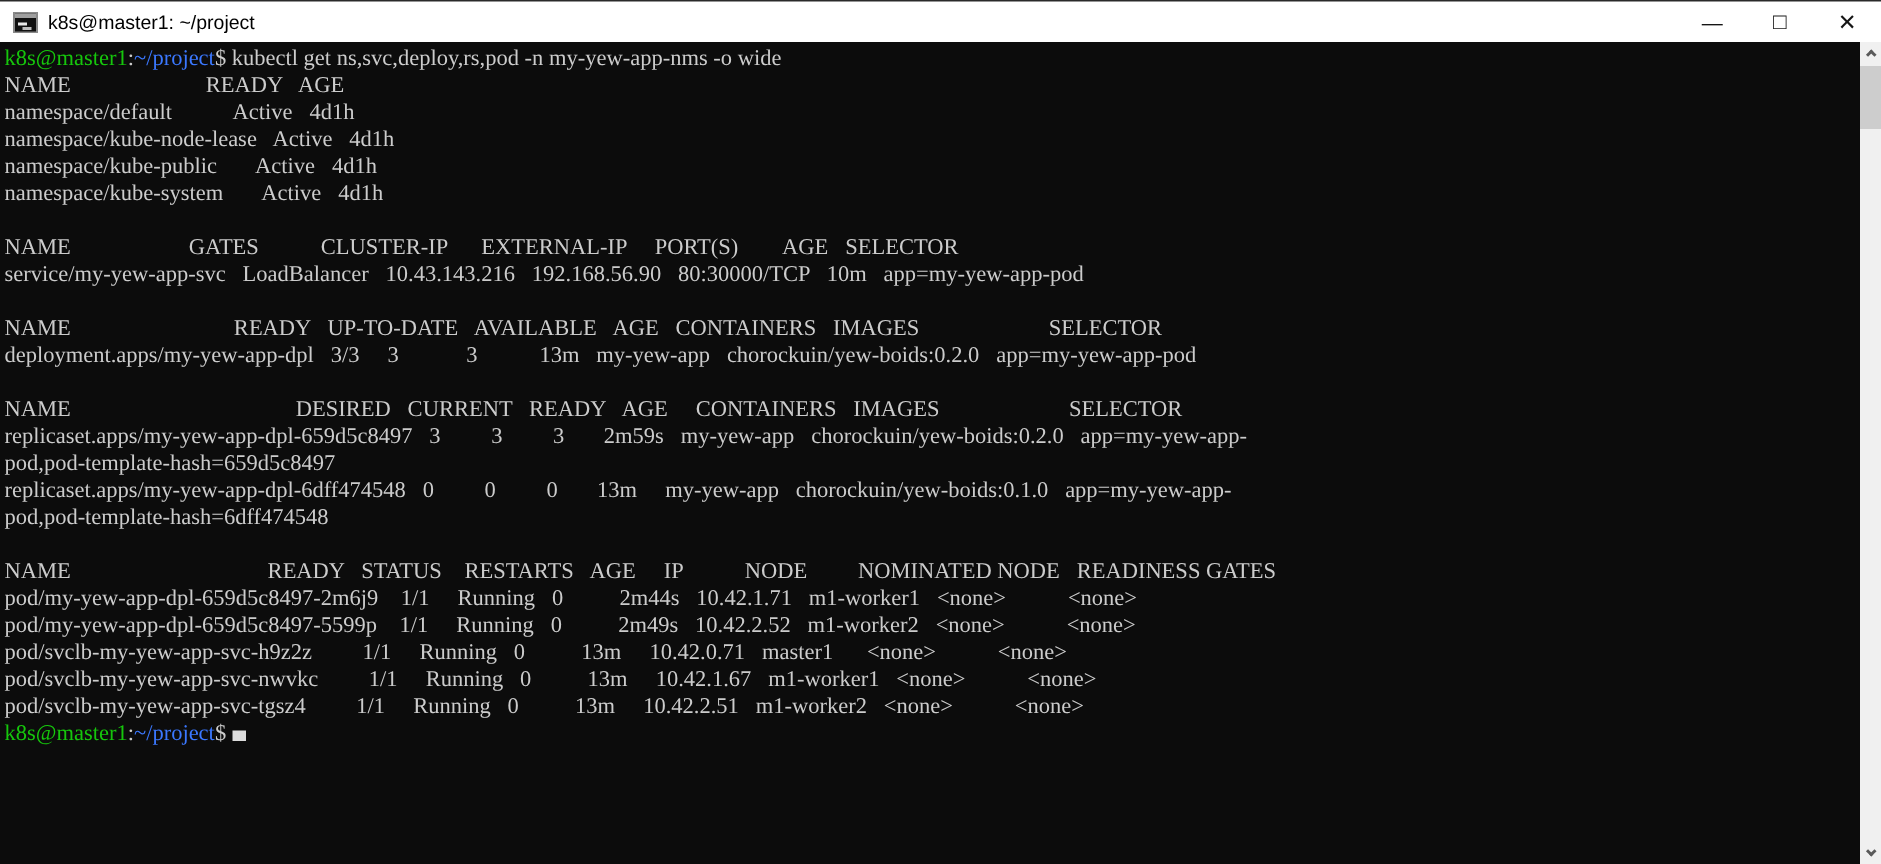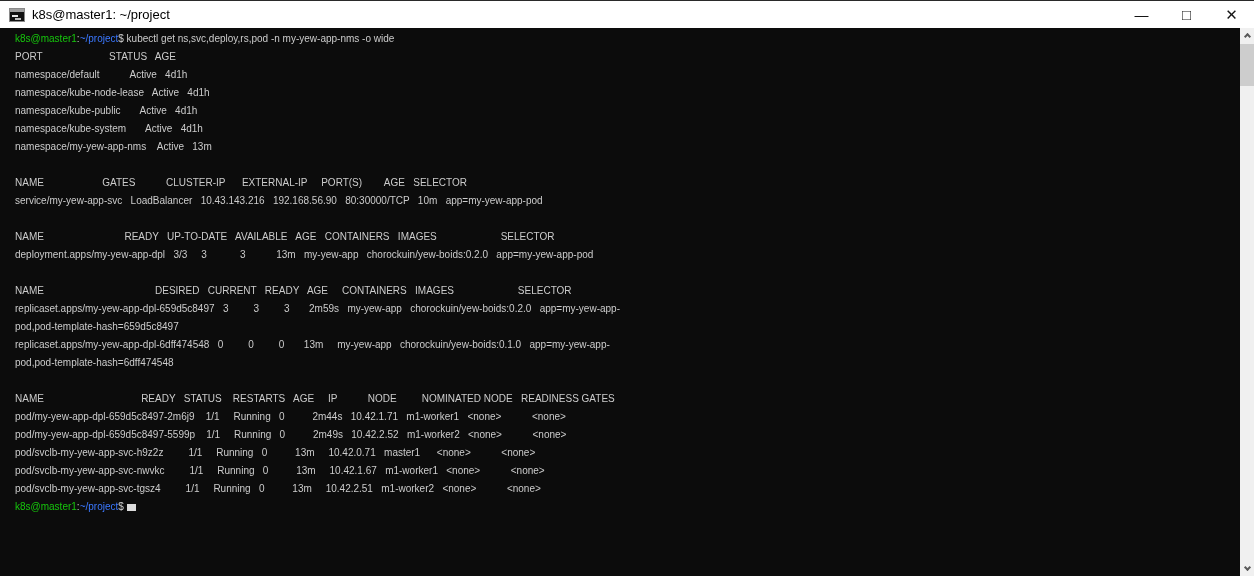--- a/index.html
+++ b/index.html
@@ -35,24 +35,23 @@
     color: #151515; cursor: default;
   }
   .ctrl-min { font-size: 14px; }
   .ctrl-max { font-size: 15px; }
   .ctrl-close { font-size: 15px; }
 
   
   .terminal {
     position: absolute; top: 28px; left: 0; right: 14px; bottom: 0;
     background: #0c0c0c; padding: 2px 0 0 3px;
-    font-family: Liberation Sans, sans-serif;
-    font-size: 10px; line-height: 18px; color: #cccccc;
+    font-family: Liberation Serif, serif;
+    font-size: 15px; line-height: 18px; color: #cccccc;
     overflow: hidden;
-    margin-left: 12px;
   }
   .line { height: 18px; white-space: pre; }
   .green { color: #16c60c; }
   .blue  { color: #3b78ff; }
   .cursor {
     display: inline-block; width: 9px; height: 7px; background: #dcdcdc;
     transform: translateY(1px);
   }
 
   
@@ -78,26 +77,25 @@
     <div class="title">k8s@master1: ~/project</div>
     <div class="controls">
       <div class="ctrl ctrl-min">—</div>
       <div class="ctrl ctrl-max">□</div>
       <div class="ctrl ctrl-close">✕</div>
     </div>
   </div>
 
   <div class="terminal">
     <div class="line"><span class="green">k8s@master1</span><span>:</span><span class="blue">~/project</span><span>$ </span><span>kubectl get ns,svc,deploy,rs,pod -n my-yew-app-nms -o wide</span></div>
-    <div class="line">PORT                        STATUS   AGE</div>
+    <div class="line">NAME                        READY   AGE</div>
     <div class="line">namespace/default           Active   4d1h</div>
     <div class="line">namespace/kube-node-lease   Active   4d1h</div>
     <div class="line">namespace/kube-public       Active   4d1h</div>
     <div class="line">namespace/kube-system       Active   4d1h</div>
-    <div class="line">namespace/my-yew-app-nms    Active   13m</div>
     <div class="line"></div>
     <div class="line">NAME                     GATES           CLUSTER-IP      EXTERNAL-IP     PORT(S)        AGE   SELECTOR</div>
     <div class="line">service/my-yew-app-svc   LoadBalancer   10.43.143.216   192.168.56.90   80:30000/TCP   10m   app=my-yew-app-pod</div>
     <div class="line"></div>
     <div class="line">NAME                             READY   UP-TO-DATE   AVAILABLE   AGE   CONTAINERS   IMAGES                       SELECTOR</div>
     <div class="line">deployment.apps/my-yew-app-dpl   3/3     3            3           13m   my-yew-app   chorockuin/yew-boids:0.2.0   app=my-yew-app-pod</div>
     <div class="line"></div>
     <div class="line">NAME                                        DESIRED   CURRENT   READY   AGE     CONTAINERS   IMAGES                       SELECTOR</div>
     <div class="line">replicaset.apps/my-yew-app-dpl-659d5c8497   3         3         3       2m59s   my-yew-app   chorockuin/yew-boids:0.2.0   app=my-yew-app-</div>
     <div class="line">pod,pod-template-hash=659d5c8497</div>

